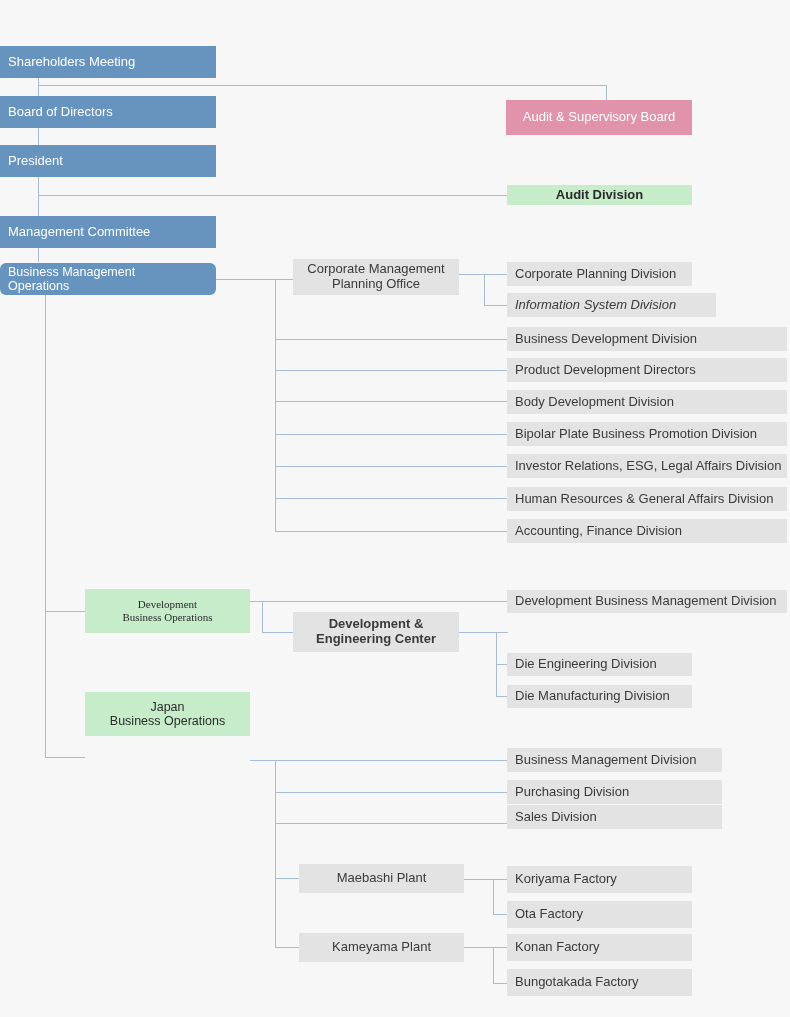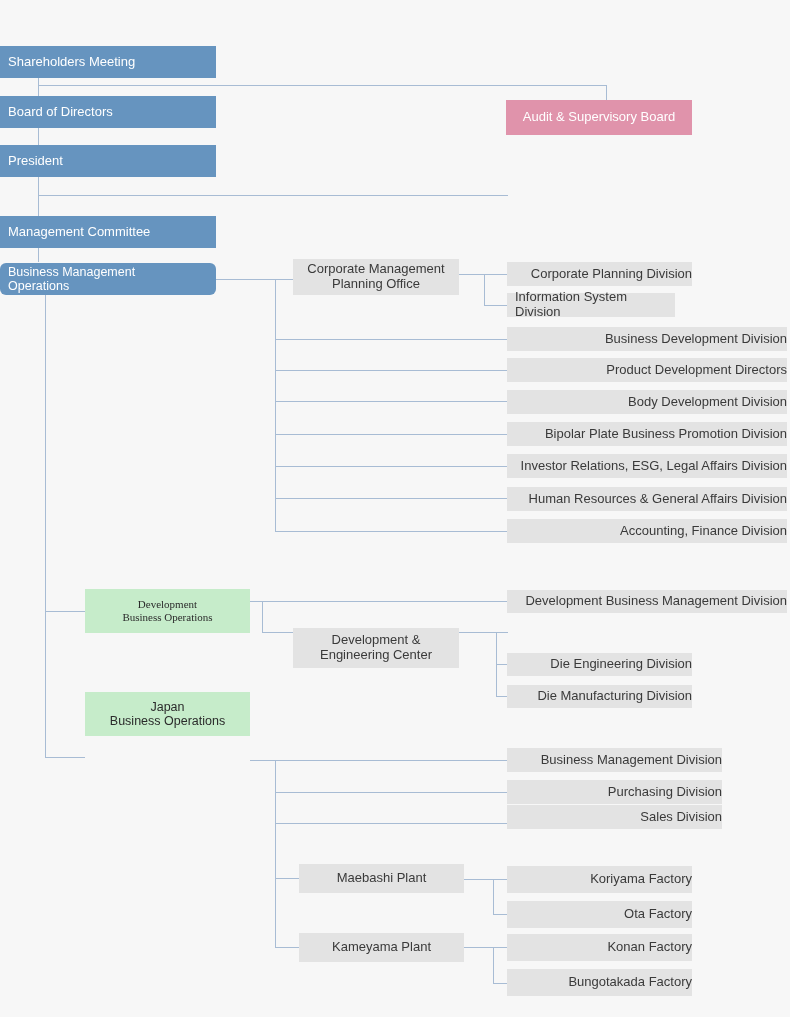--- a/index.html
+++ b/index.html
@@ -49,21 +49,21 @@
     text-align: center;
     font-weight: bold;
   }
   .n-green.plain {
     font-weight: normal;
   }
   
   .n-gray {
     background: #e3e3e3;
     color: #3a3a3a;
-    justify-content: flex-end;
+    justify-content: flex-start;
     padding-left: 8px;
   }
   .n-gray.center {
     justify-content: center;
     text-align: center;
     padding-left: 0;
   }
   .lbl {
     display: block;
   }
@@ -154,31 +154,34 @@
 
   <div class="node n-blue" style="left:0px; top:263px; width:216px; height:32px; font-size:12.5px;border-radius:6px;">
     <span class="lbl">Business Management
 Operations</span>
   </div>
 
   <div class="node n-pink" style="left:506px; top:100px; width:186px; height:35px;">
     <span class="lbl">Audit &amp; Supervisory Board</span>
   </div>
 
+  <div class="node n-green" style="left:507px; top:185px; width:185px; height:20px;">
+    <span class="lbl">Audit Division</span>
+  </div>
 
   <div class="node n-gray center" style="left:293px; top:259px; width:166px; height:36px;">
     <span class="lbl">Corporate Management
 Planning Office</span>
   </div>
 
   <div class="node n-gray" style="left:507px; top:262px; width:185px; height:24px;">
     <span class="lbl">Corporate Planning Division</span>
   </div>
 
-  <div class="node n-gray" style="left:507px; top:293px; width:168px; height:24px;">
+  <div class="node n-gray" style="left:507px; top:293px; width:209px; height:24px;font-style:italic;">
     <span class="lbl">Information System Division</span>
   </div>
 
   <div class="node n-gray" style="left:507px; top:327px; width:280px; height:24px;">
     <span class="lbl">Business Development Division</span>
   </div>
 
   <div class="node n-gray" style="left:507px; top:358px; width:280px; height:24px;">
     <span class="lbl">Product Development Directors</span>
   </div>
@@ -201,21 +204,21 @@
 
   <div class="node n-gray" style="left:507px; top:519px; width:280px; height:24px;">
     <span class="lbl">Accounting, Finance Division</span>
   </div>
 
   <div class="node n-green plain" style="left:85px; top:589px; width:165px; height:44px; font-size:11px;font-family:Liberation Serif, serif;">
     <span class="lbl">Development
 Business Operations</span>
   </div>
 
-  <div class="node n-gray center" style="left:293px; top:628px; width:166px; height:40px;">
+  <div class="node n-gray center" style="left:293px; top:612px; width:166px; height:40px;font-weight:bold;">
     <span class="lbl">Development &amp;
 Engineering Center</span>
   </div>
 
   <div class="node n-gray" style="left:507px; top:590px; width:280px; height:23px;">
     <span class="lbl">Development Business Management Division</span>
   </div>
 
 
   <div class="node n-gray" style="left:507px; top:653px; width:185px; height:23px;">

